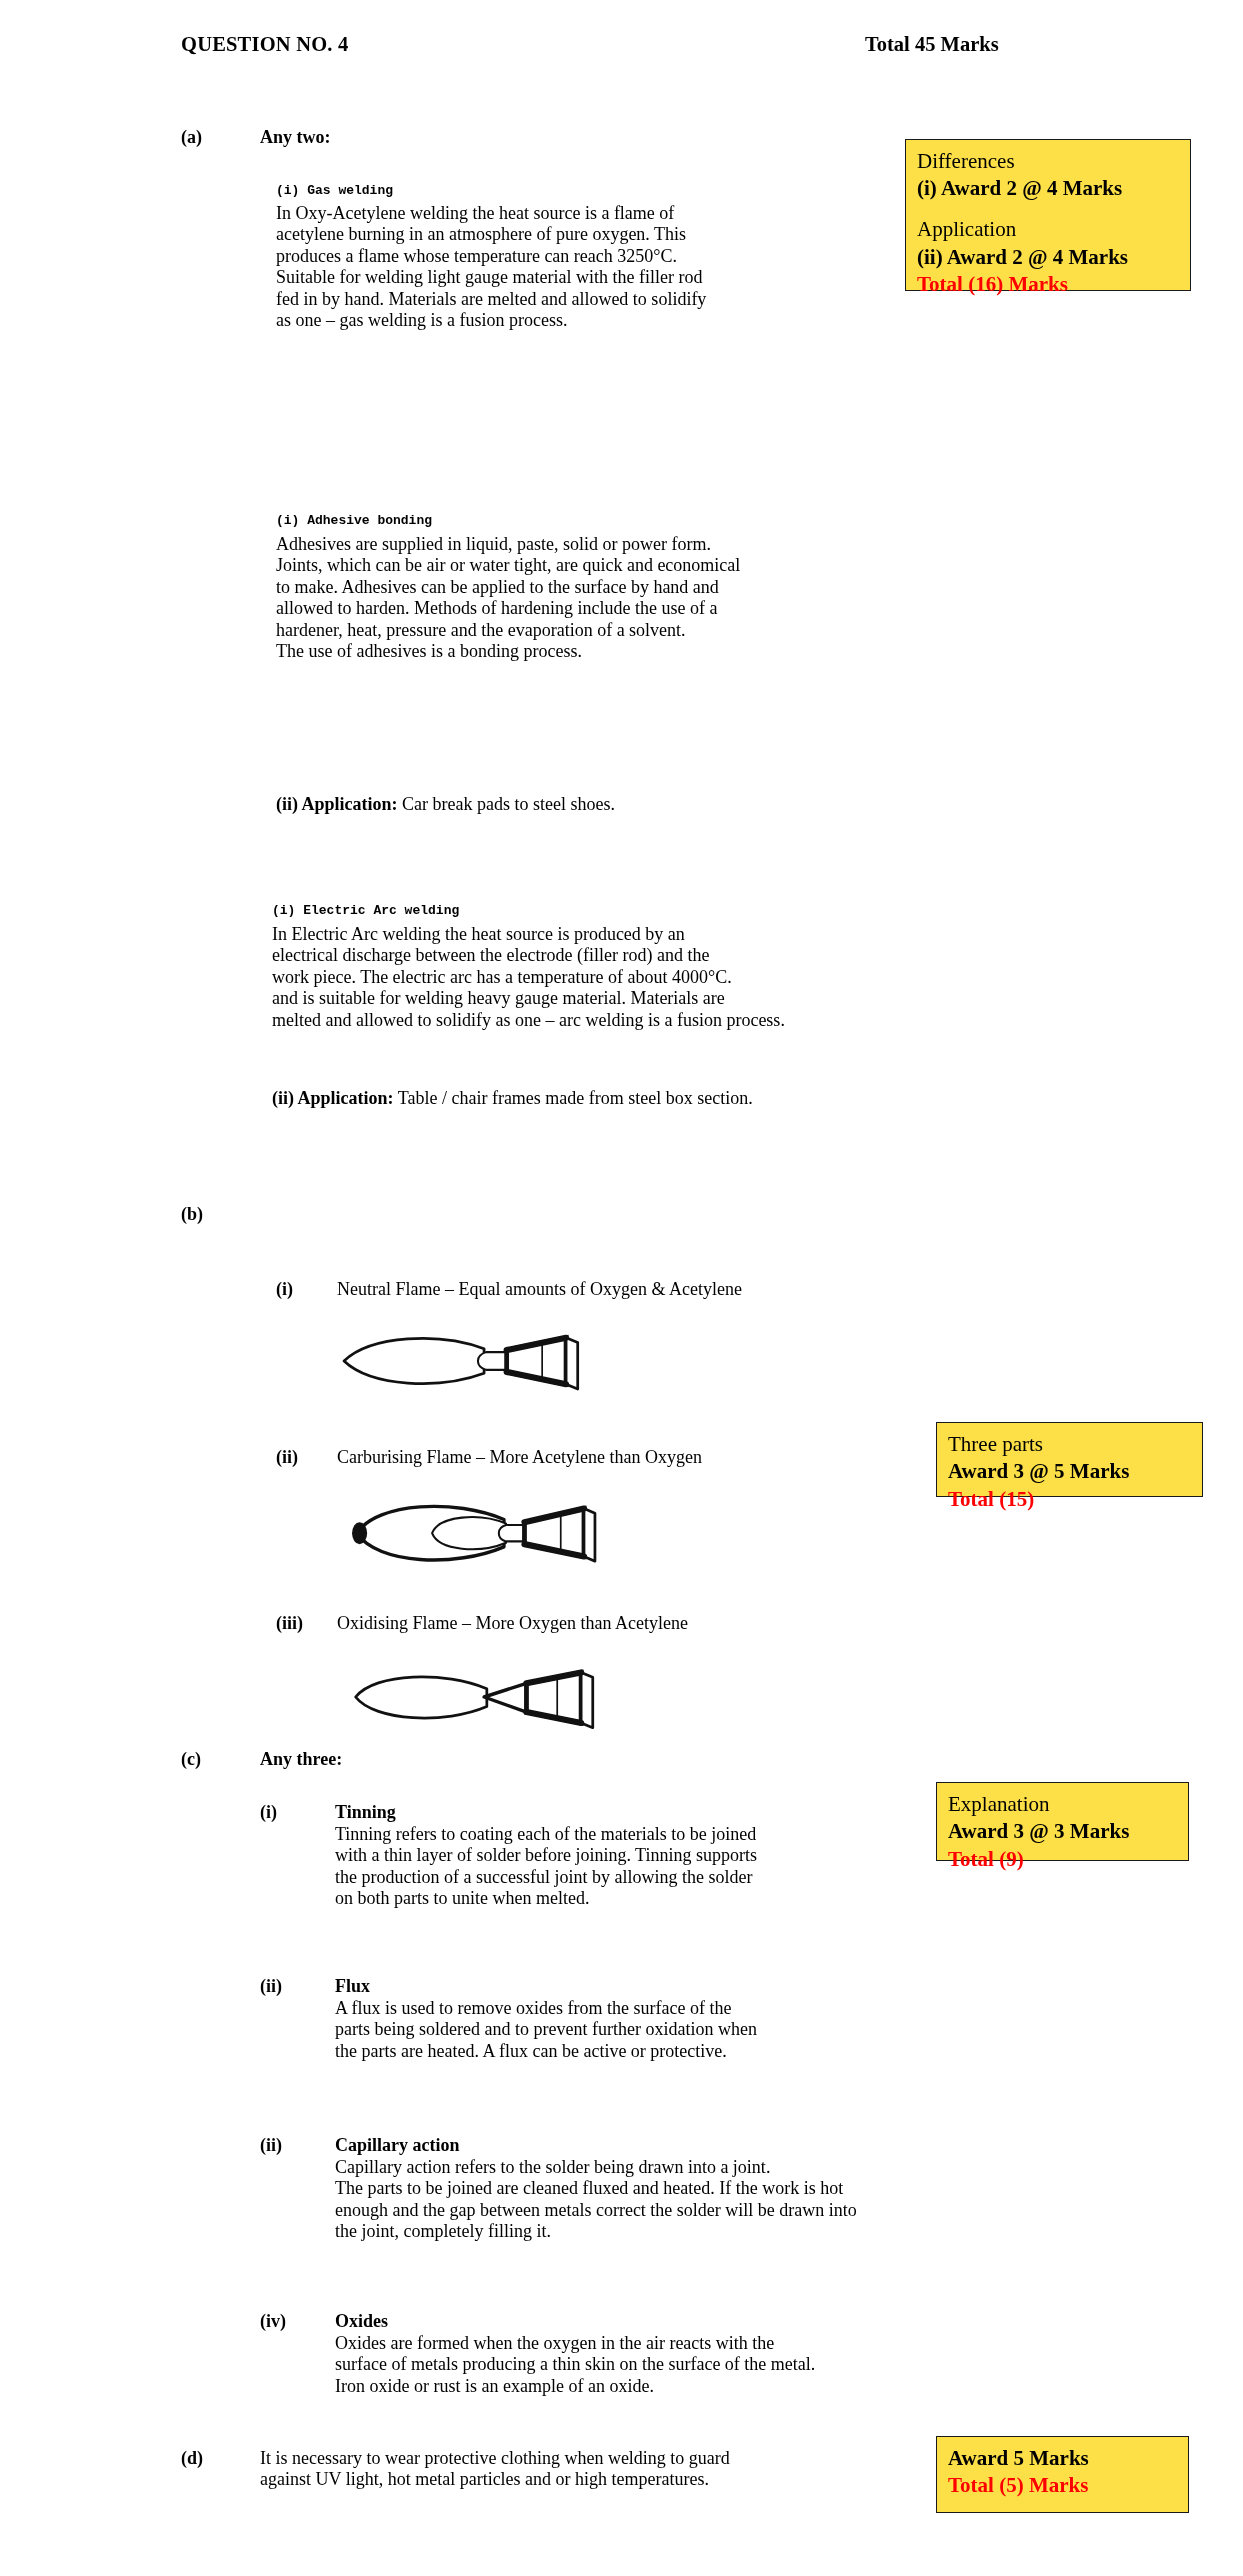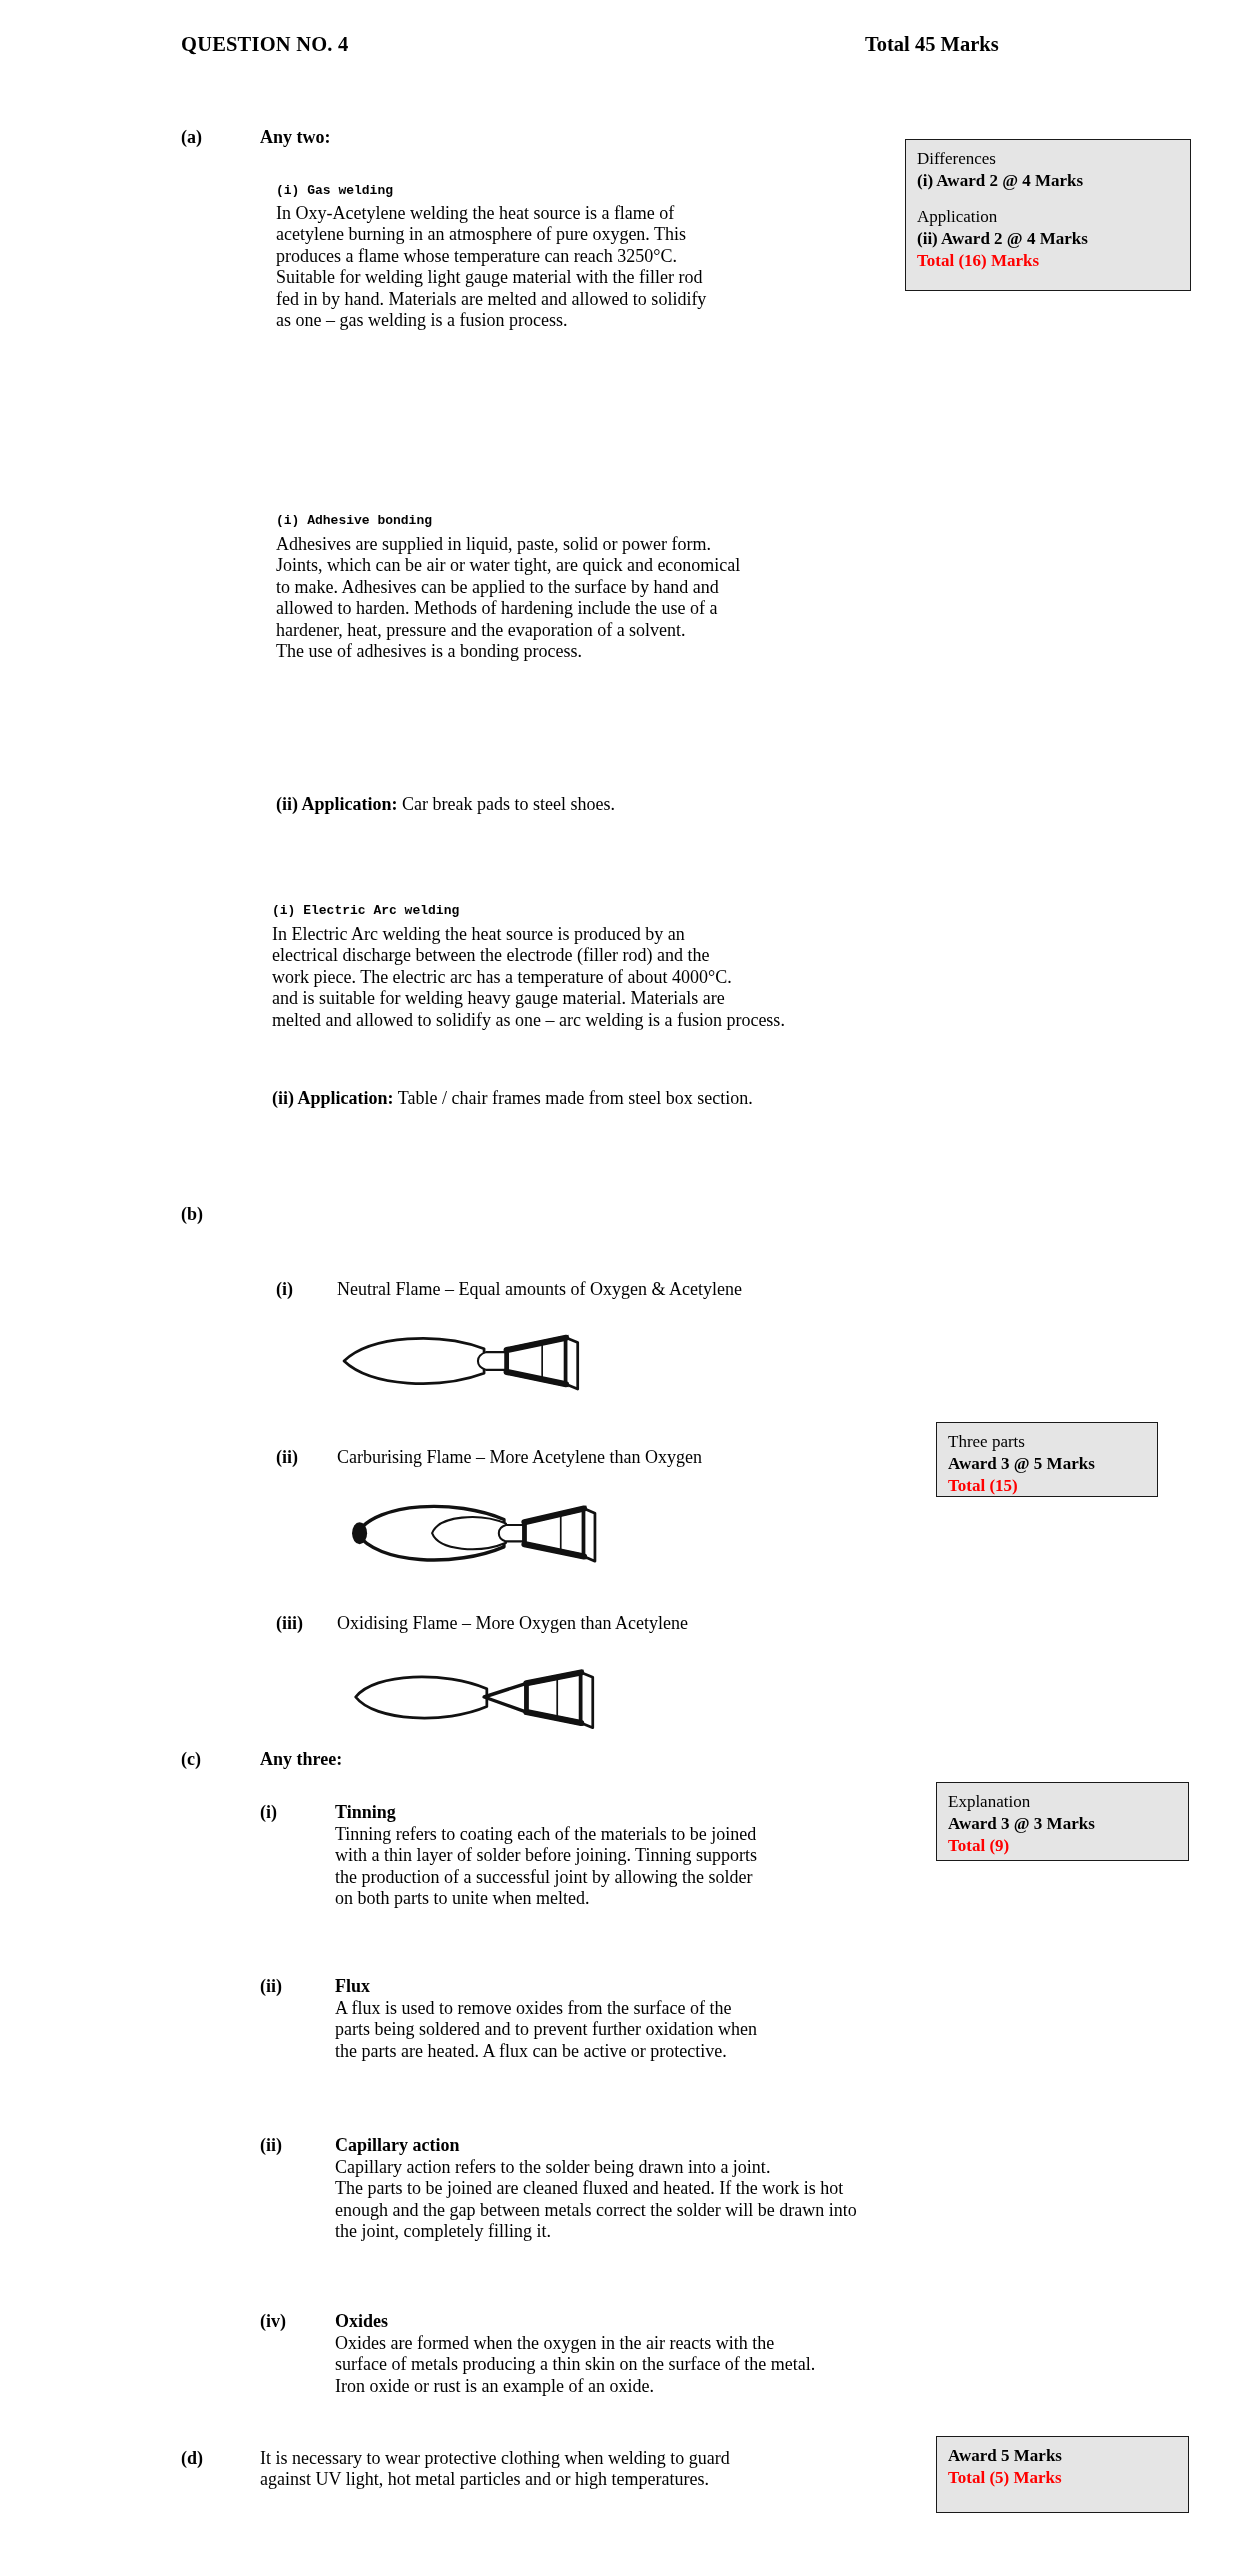--- a/index.html
+++ b/index.html
@@ -31,23 +31,23 @@
   .para { font-size:18px; line-height:1.19; }
   .bold { font-weight:bold; }
 
   
   .subhead { font-weight:bold; font-size:13px;font-family:Liberation Mono, monospace; }
 
   
   .marks-box {
     position:absolute;
     border:1.4px solid #1a1a1a;
-    background:#e5e5e5;
+    background:#fde047;
     padding:8.2px 11px 9.6px 11px;
-    font-size:17px;
+    font-size:21px;
     line-height:1.30;
   }
   .marks-box .plain { font-weight:normal; }
   .marks-box .strong { font-weight:bold; }
   .marks-box .total { font-weight:bold; }
   .marks-box .spacer { height:13.7px; }
 
   
   .flame-fig { position:absolute; }
   .flame-fig svg { display:block; }
@@ -147,21 +147,21 @@
       <ellipse cx="14" cy="66" rx="11" ry="16" fill="#111111"></ellipse>
 
       <path d="M 255 50 L 342 30 L 342 100 L 255 82 Z" fill="#ffffff" stroke="#111111" stroke-width="7" stroke-linejoin="miter"></path>
       <line x1="308" y1="38" x2="308" y2="92" stroke="#111111" stroke-width="2.5"></line>
       <path d="M 342 30 L 358 37 L 358 107 L 342 100 Z" fill="#ffffff" stroke="#111111" stroke-width="4" stroke-linejoin="round"></path>
       <path d="M 255 50 L 342 30" stroke="#111111" stroke-width="9" stroke-linecap="round" fill="none"></path>
       <path d="M 255 82 L 342 100" stroke="#111111" stroke-width="9" stroke-linecap="round" fill="none"></path>
     </svg>
   </div>
 
-  <div class="marks-box" style="left:936px; top:1422px; width:222px; height:75px;">
+  <div class="marks-box" style="left:936px; top:1422px; width:267px; height:75px;">
     <div class="plain">Three parts</div>
     <div class="strong">Award 3 @ 5 Marks</div>
     <div class="total" style="color:#FF0000;">Total (15)</div>
   </div>
 
   <div class="abs lbl" style="left:276px; top:1613px;">(iii)</div>
   <div class="abs para" style="left:337px; top:1613px; white-space:nowrap;">Oxidising Flame – More Oxygen than Acetylene</div>
   <div class="flame-fig" style="left:350px; top:1656px;">
     <svg width="260" height="82" viewBox="0 0 380 120">
 

